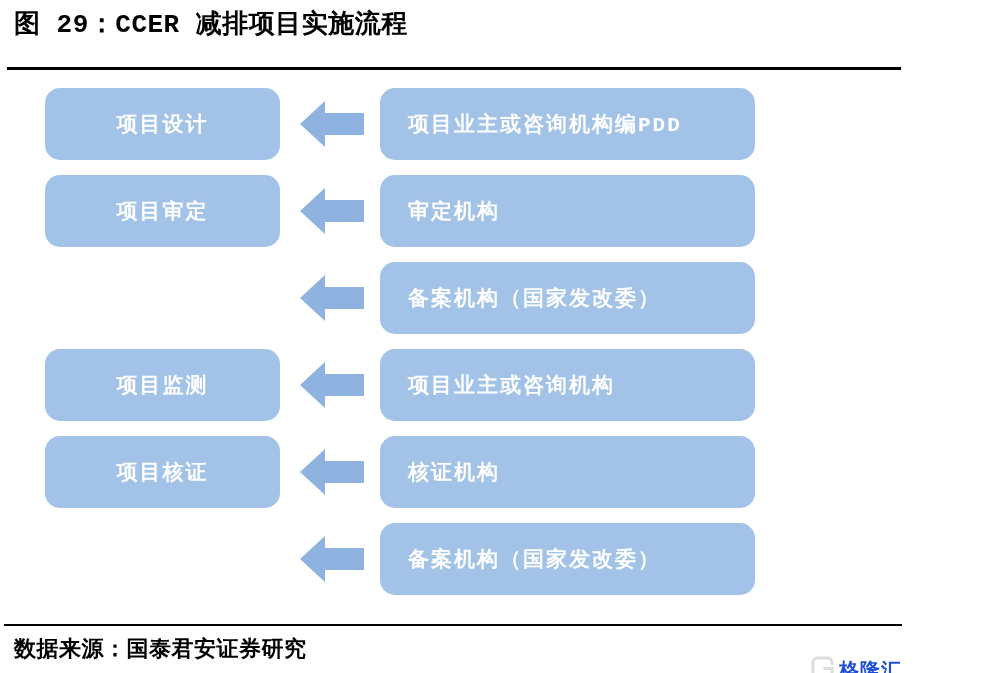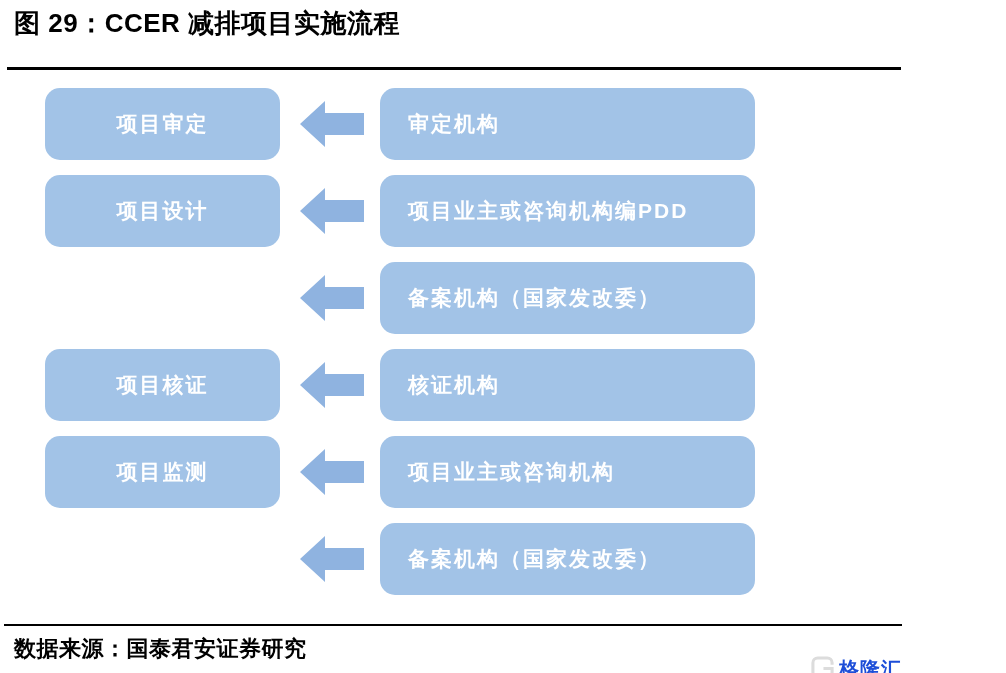--- a/index.html
+++ b/index.html
@@ -1,20 +1,20 @@
 <!DOCTYPE html>
 <html><head>
 <meta charset="utf-8">
 <style>
   html,body{margin:0;padding:0;background:#fff;}
   .page{
     position:relative;
     width:910px;height:673px;
     background:#ffffff;
-    font-family:Liberation Sans, sans-serif;
+    font-family:Liberation Mono, monospace;
     overflow:hidden;
   }
   .fig-title{
     position:absolute;left:14px;top:6px;
     font-size:26px;font-weight:bold;color:#000;
     letter-spacing:0.5px;white-space:nowrap;
   }
   .rule-top{
     position:absolute;left:7px;right:9px;top:67px;height:3px;
     background:#000;
@@ -63,66 +63,66 @@
 <body>
 
 <div class="page" style="--box-fill: #a2c3e7; --arrow-fill: #8fb3e0; --box-text: #ffffff;">
 
   <div class="fig-title">图 29：CCER 减排项目实施流程</div>
   <div class="rule-top"></div>
 
   <div class="flow">
 
     <div class="flow-row">
+      <div class="node node-left">项目设计</div>
+      <div class="arrow-wrap">
+        <svg width="64" height="46" viewBox="0 0 64 46">
+            <polygon points="0,23 25,0 25,12 64,12 64,34 25,34 25,46" fill="var(--arrow-fill)"></polygon>
+          </svg>
+      </div>
+      <div class="node node-right">项目业主或咨询机构编PDD</div>
+    </div>
+
+    <div class="flow-row">
       <div class="node node-left">项目审定</div>
       <div class="arrow-wrap">
         <svg width="64" height="46" viewBox="0 0 64 46">
             <polygon points="0,23 25,0 25,12 64,12 64,34 25,34 25,46" fill="var(--arrow-fill)"></polygon>
           </svg>
       </div>
       <div class="node node-right">审定机构</div>
-    </div>
-
-    <div class="flow-row">
-      <div class="node node-left">项目设计</div>
-      <div class="arrow-wrap">
-        <svg width="64" height="46" viewBox="0 0 64 46">
-            <polygon points="0,23 25,0 25,12 64,12 64,34 25,34 25,46" fill="var(--arrow-fill)"></polygon>
-          </svg>
-      </div>
-      <div class="node node-right">项目业主或咨询机构编PDD</div>
     </div>
 
     <div class="flow-row">
       <div class="arrow-wrap">
         <svg width="64" height="46" viewBox="0 0 64 46">
             <polygon points="0,23 25,0 25,12 64,12 64,34 25,34 25,46" fill="var(--arrow-fill)"></polygon>
           </svg>
       </div>
       <div class="node node-right">备案机构（国家发改委）</div>
     </div>
 
     <div class="flow-row">
+      <div class="node node-left">项目监测</div>
+      <div class="arrow-wrap">
+        <svg width="64" height="46" viewBox="0 0 64 46">
+            <polygon points="0,23 25,0 25,12 64,12 64,34 25,34 25,46" fill="var(--arrow-fill)"></polygon>
+          </svg>
+      </div>
+      <div class="node node-right">项目业主或咨询机构</div>
+    </div>
+
+    <div class="flow-row">
       <div class="node node-left">项目核证</div>
       <div class="arrow-wrap">
         <svg width="64" height="46" viewBox="0 0 64 46">
             <polygon points="0,23 25,0 25,12 64,12 64,34 25,34 25,46" fill="var(--arrow-fill)"></polygon>
           </svg>
       </div>
       <div class="node node-right">核证机构</div>
-    </div>
-
-    <div class="flow-row">
-      <div class="node node-left">项目监测</div>
-      <div class="arrow-wrap">
-        <svg width="64" height="46" viewBox="0 0 64 46">
-            <polygon points="0,23 25,0 25,12 64,12 64,34 25,34 25,46" fill="var(--arrow-fill)"></polygon>
-          </svg>
-      </div>
-      <div class="node node-right">项目业主或咨询机构</div>
     </div>
 
     <div class="flow-row">
       <div class="arrow-wrap">
         <svg width="64" height="46" viewBox="0 0 64 46">
             <polygon points="0,23 25,0 25,12 64,12 64,34 25,34 25,46" fill="var(--arrow-fill)"></polygon>
           </svg>
       </div>
       <div class="node node-right">备案机构（国家发改委）</div>
     </div>

